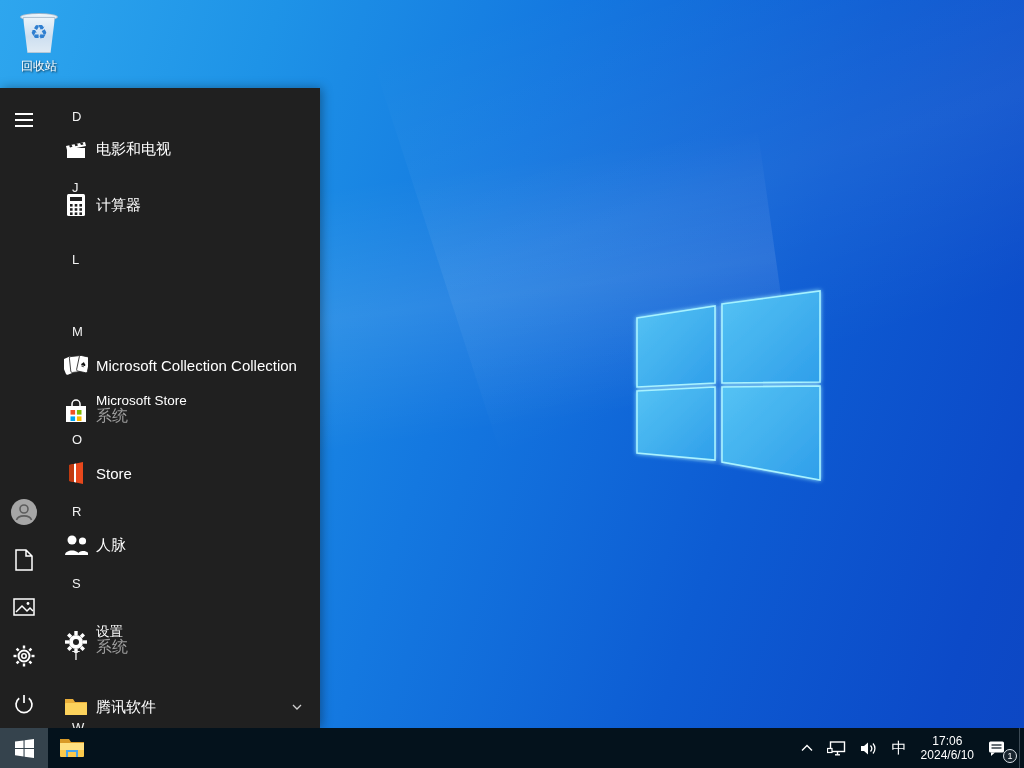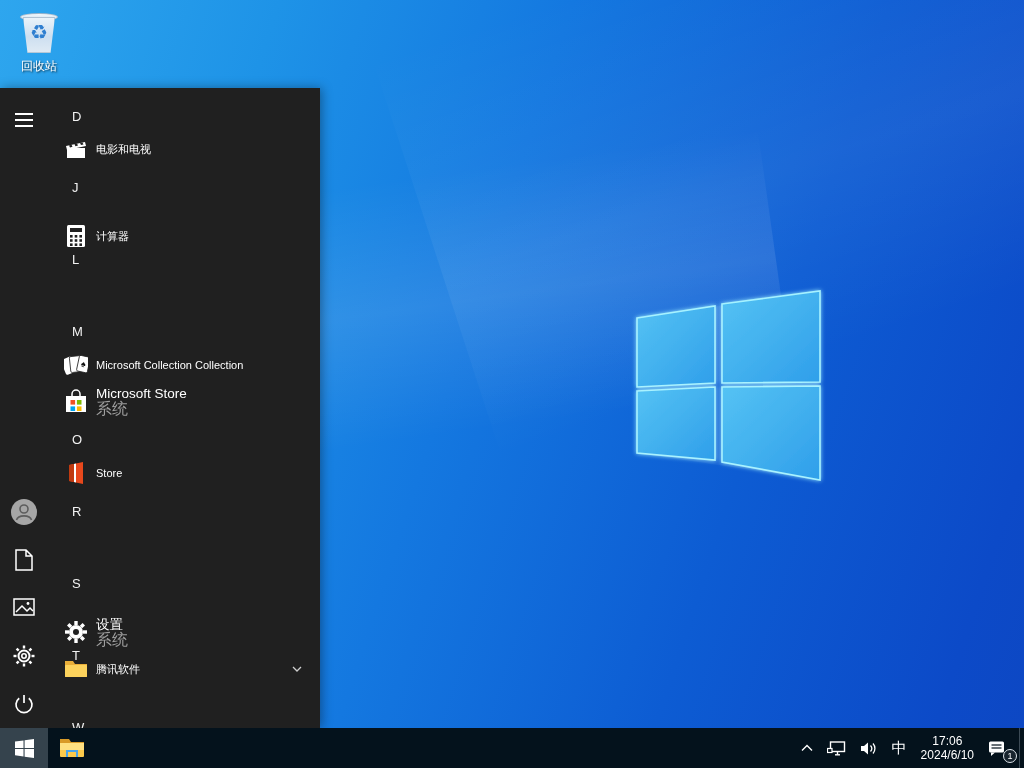--- a/index.html
+++ b/index.html
@@ -33,24 +33,24 @@
   
   .start-menu { position:absolute; left:0; top:88px; width:320px; height:640px;
     background:#202020; overflow:hidden; box-shadow:2px 0 10px rgba(0,0,0,.35); }
   .rail { position:absolute; left:0; top:0; width:48px; height:100%; }
   .rail-btn { position:absolute; left:0; width:48px; height:48px;
     display:flex; align-items:center; justify-content:center; cursor:pointer; }
   .applist { position:absolute; left:48px; top:0; width:272px; height:100%; }
   .row { position:absolute; left:0; width:100%; display:flex; align-items:center; cursor:pointer; }
   .row.letter { height:24px; padding-left:24px; font-size:13px; color:#f2f2f2; }
   .row.app { height:36px; }
-  .row.app2 { height:44px; }
+  .row.app2 { height:44px;align-items:flex-end; }
   .app-icon { position:absolute; left:16px; width:24px; height:24px;
     display:flex; align-items:center; justify-content:center; }
-  .app-label { margin-left:48px; font-size:11px; color:#fff; }
+  .app-label { margin-left:48px; font-size:15px; color:#fff; }
   .app-text { margin-left:48px; line-height:15px; }
   .app-text .t { font-size:13.5px; color:#fff; }
   .app-text .s { font-size:16px; color:#9e9e9e; }
   .row-chevron { position:absolute; right:18px; width:10px; height:10px; }
 
   
   .taskbar { position:absolute; left:0; bottom:0; width:1024px; height:40px;
     background:#04121c; display:flex; align-items:stretch; }
   .tb-btn { width:48px; display:flex; align-items:center; justify-content:center; cursor:pointer; }
   .tb-start { background:#35434d; }
@@ -177,21 +177,21 @@
         <rect x="3" y="11" width="18" height="10" fill="#fff"></rect>
           </svg>
       </span>
       <span class="app-label">电影和电视</span>
     </div>
 
     <div class="row letter" style="top:87px">
         <span>J</span>
       </div>
 
-    <div class="row app" style="top:130px">
+    <div class="row app" style="top:99px">
       <span class="app-icon">
         <svg width="18" height="22">
             <rect width="18" height="22" rx="1.5" fill="#fff"></rect>
         <rect x="3" y="3" width="12" height="4" fill="#202020"></rect>
         <g fill="#202020">
               <rect x="3" y="10" width="2.6" height="2.6"></rect>
               <rect x="7.7" y="10" width="2.6" height="2.6"></rect>
               <rect x="12.4" y="10" width="2.6" height="2.6"></rect>
         <rect x="3" y="14.2" width="2.6" height="2.6"></rect>
               <rect x="7.7" y="14.2" width="2.6" height="2.6"></rect>
@@ -261,20 +261,31 @@
         <polygon points="9,2.9 11,2.5 11,21.5 9,21.1" fill="#fff"></polygon>
           </svg>
       </span>
       <span class="app-label">Store</span>
     </div>
 
     <div class="row letter" style="top:411px">
         <span>R</span>
       </div>
 
+    <div class="row app" style="top:439px">
+      <span class="app-icon">
+        <svg width="26" height="24">
+            <circle cx="8" cy="7" r="4.5" fill="#fff"></circle>
+        <path d="M1 22 c0-6 14-6 14 0 Z" fill="#fff"></path>
+        <circle cx="18.5" cy="8" r="3.6" fill="#fff"></circle>
+        <path d="M13.5 22 c0.5-5.5 11-5.5 11.5 0 Z" fill="#fff"></path>
+          </svg>
+      </span>
+      <span class="app-label">人脉</span>
+    </div>
 
     <div class="row letter" style="top:483px">
         <span>S</span>
       </div>
 
     <div class="row app2" style="top:522px">
       <span class="app-icon">
         <svg width="24" height="24" viewBox="0 0 24 24">
           <g fill="#fff">
             <circle cx="12" cy="12" r="7"></circle>
@@ -295,21 +306,21 @@
       <span class="app-text">
         <div class="t">设置</div>
         <div class="s">系统</div>
       </span>
     </div>
 
     <div class="row letter" style="top:555px">
         <span>T</span>
       </div>
 
-    <div class="row app" style="top:563px">
+    <div class="row app" style="top:601px">
       <span class="app-icon">
         <svg width="24" height="20">
             <path d="M1 2 h8 l2 3 h12 v13 H1 Z" fill="#e9ae39"></path>
         <rect x="1" y="6" width="22" height="12" rx="1" fill="#fcd25c"></rect>
           </svg>
       </span>
       <span class="app-label">腾讯软件</span>
       <svg class="row-chevron" width="10" height="10">
         <polyline points="1,3 5,7 9,3" fill="none" stroke="#cfcfcf" stroke-width="1.3"></polyline>
       </svg>

